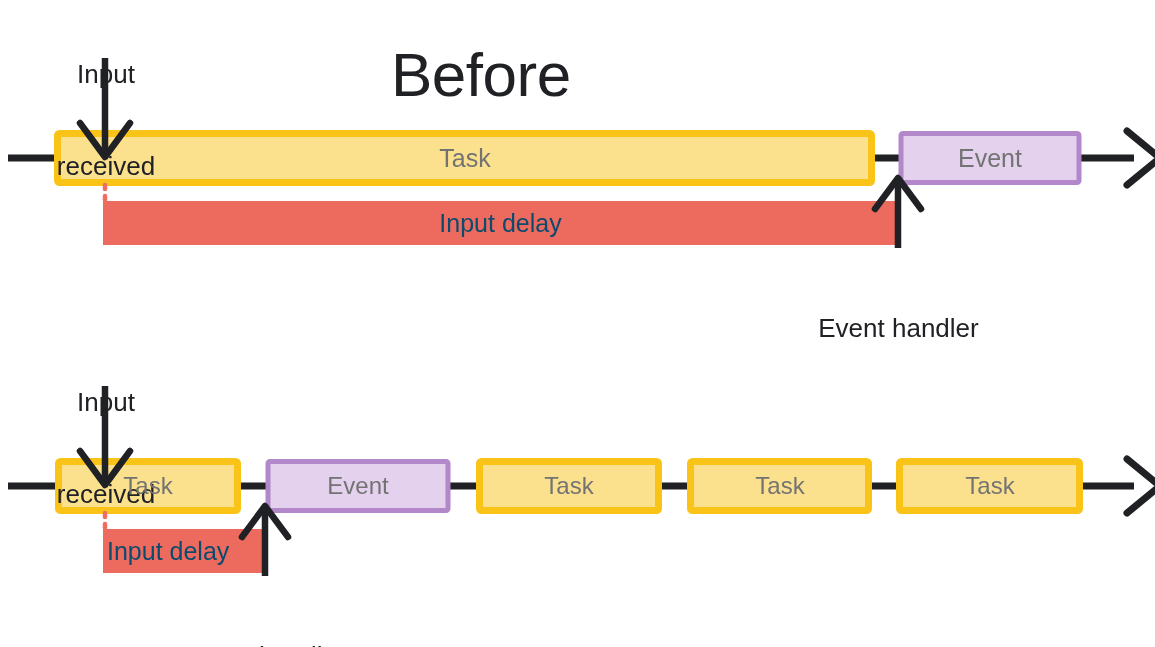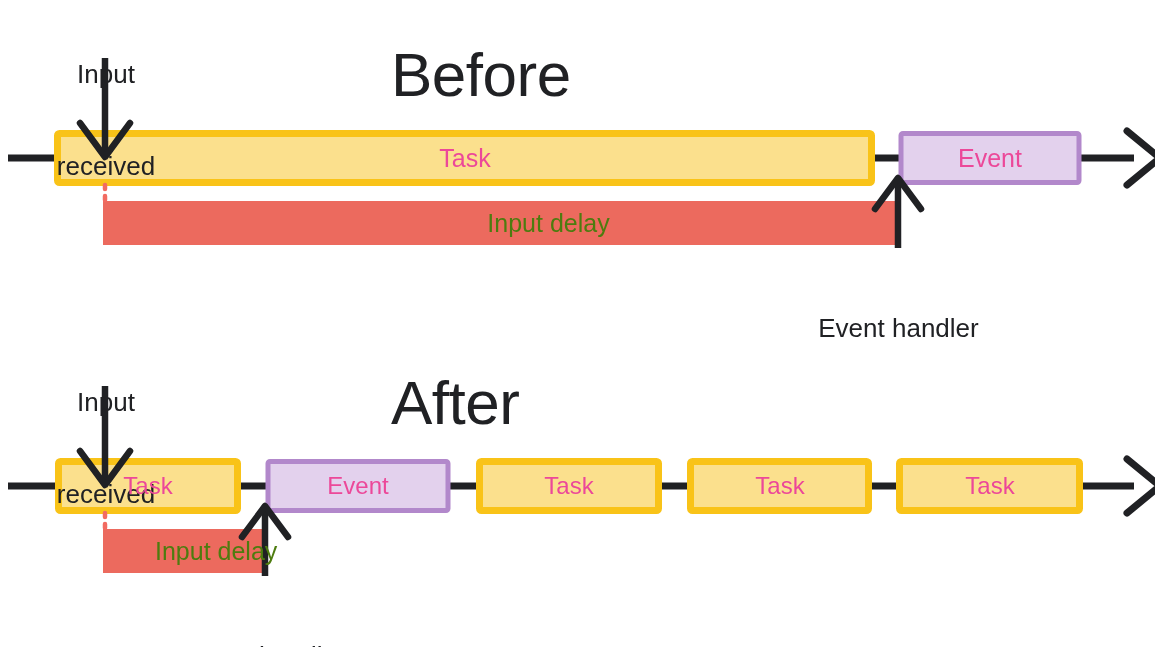--- a/index.html
+++ b/index.html
@@ -49,26 +49,25 @@
     text-align: center;
     color: #202124;
   }
   .box-label {
     position: absolute;
     display: flex;
     align-items: center;
     justify-content: center;
     font-size: 25px;
     font-weight: 400;
-    color: #ec4899;
+    color: #737373;
     pointer-events: none;
   }
   .box-label.onred {
-    color: #4d7c0f;
-    padding-left: 48px;
+    color: #0c4a6e;
   }
   .box-label.small {
     font-size: 24px;
   }
 </style>
 </head>
 <body>
 
 <div class="stage">
 
@@ -152,21 +151,20 @@
 
   <div class="lbl callout" style="left:738px; top:252px; width:305px;">
     <div>Event handler</div>
   </div>
 
   <div class="lbl callout" style="left:13px; top:326px; width:170px;">
     <div>Input</div>
     <div>received</div>
   </div>
 
-  <div class="lbl section-title" style="left:383px; top:366px; width:390px;">After</div>
 
   <div class="box-label small" style="left:50px; top:462px; width:180px; height:48px;">Task</div>
 
   <div class="box-label small" style="left:258px; top:462px; width:184px; height:48px;">Event</div>
 
   <div class="box-label small" style="left:471px; top:462px; width:180px; height:48px;">Task</div>
 
   <div class="box-label small" style="left:682px; top:462px; width:180px; height:48px;">Task</div>
 
   <div class="box-label small" style="left:891px; top:462px; width:182px; height:48px;">Task</div>

